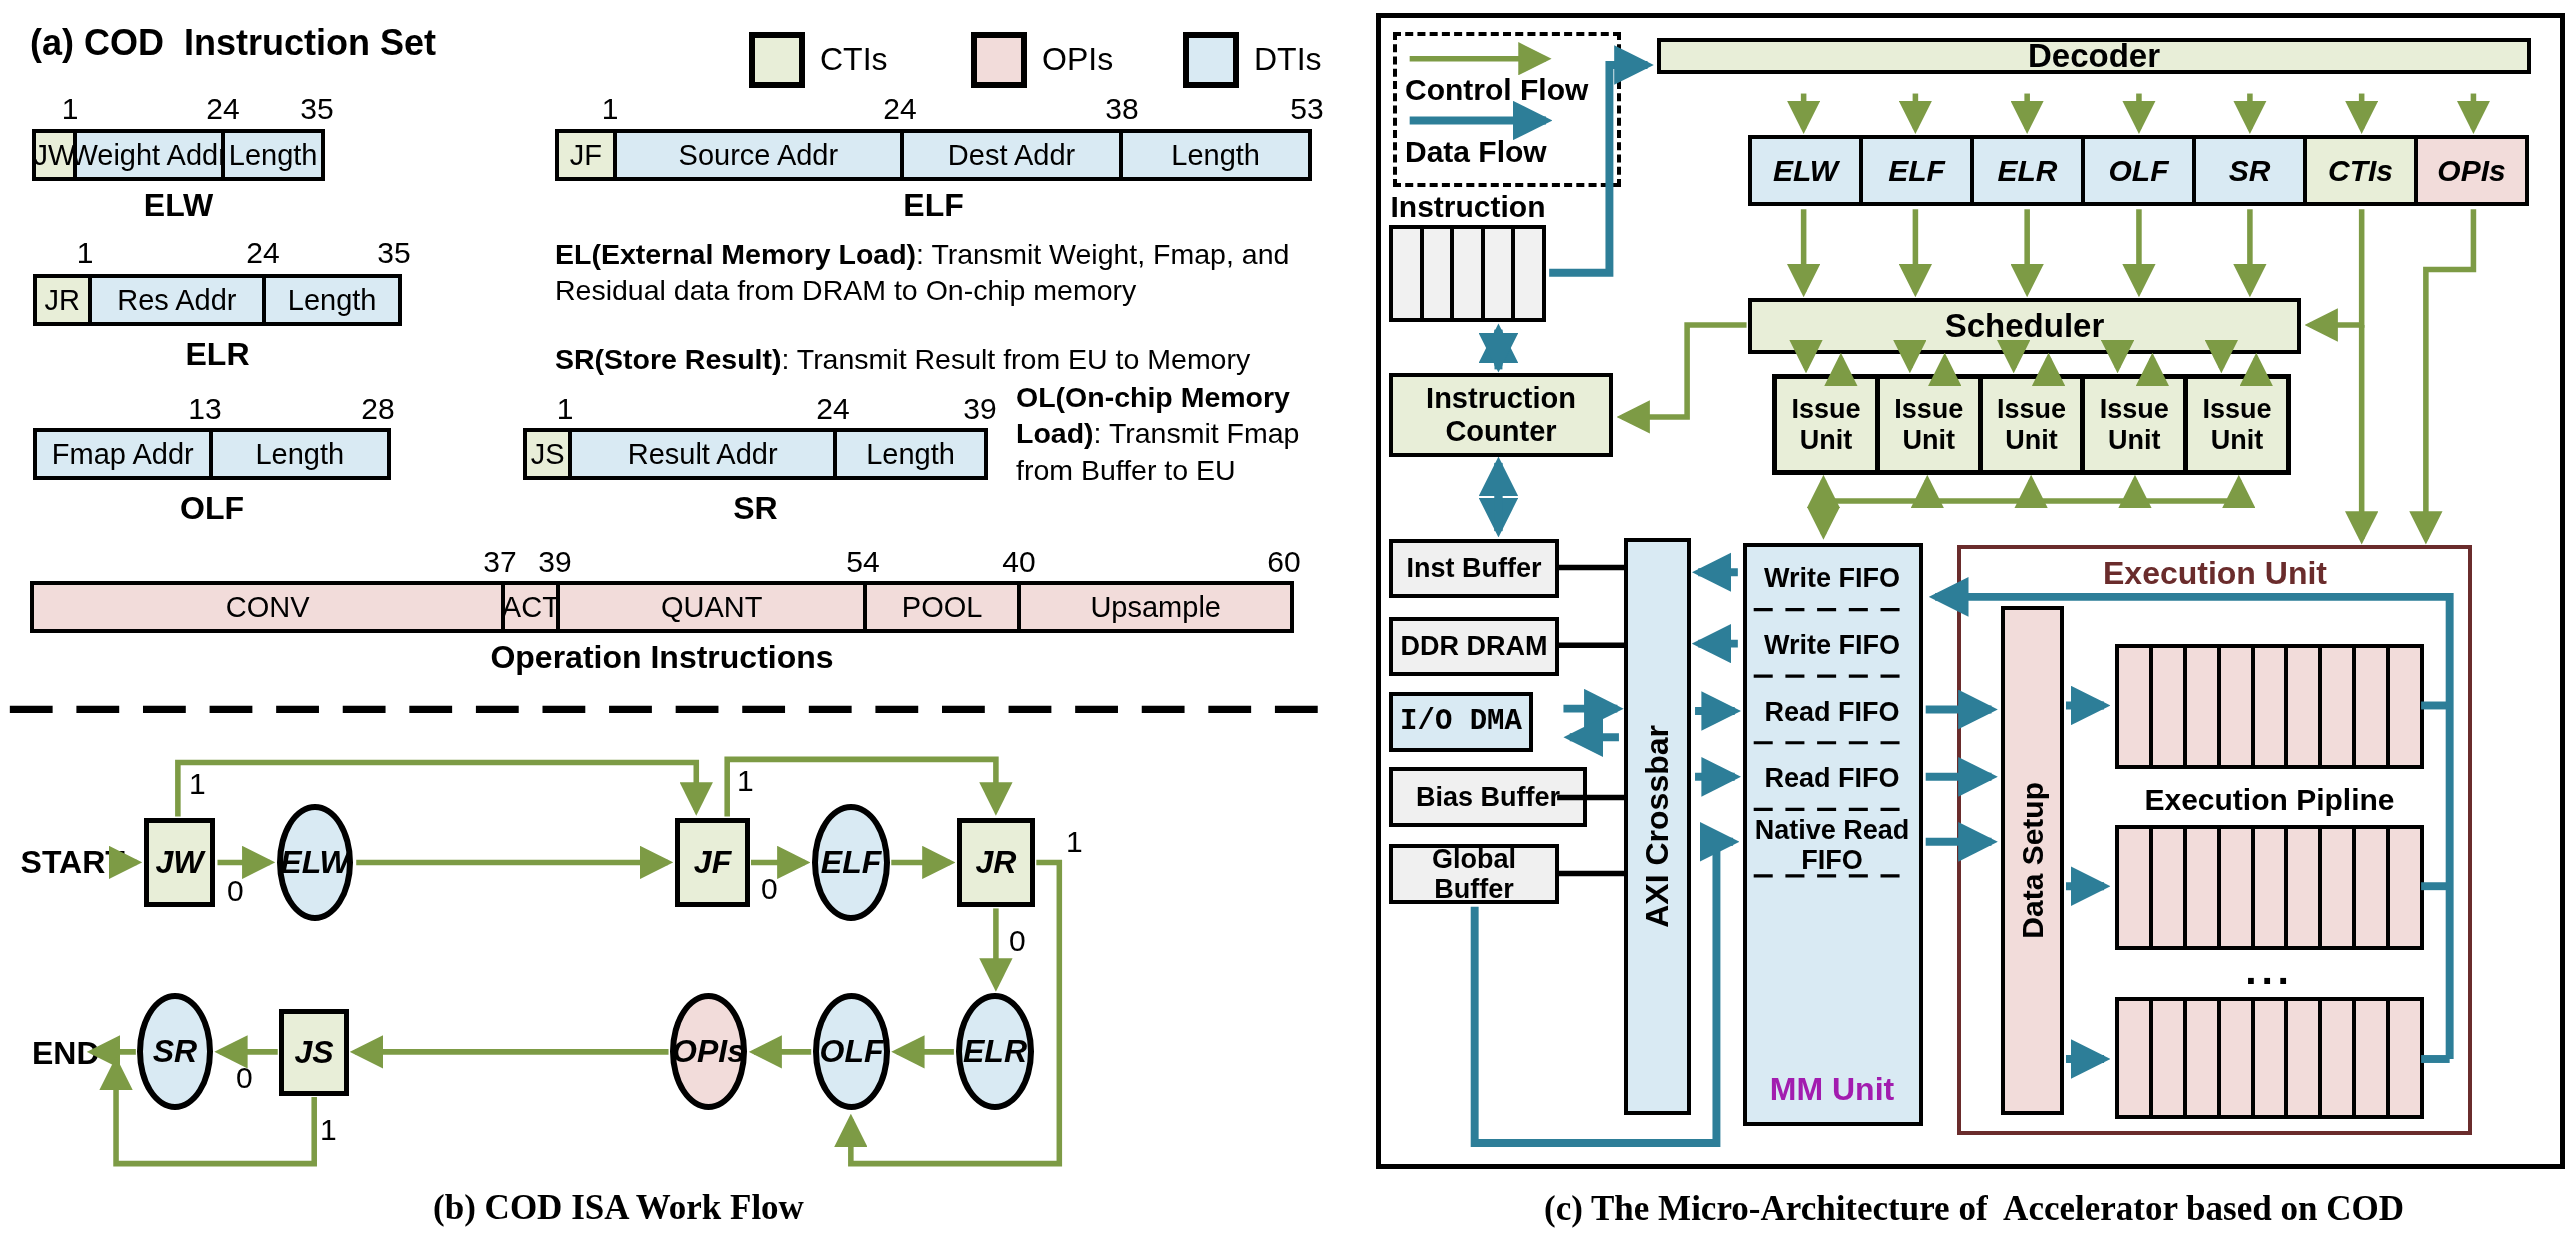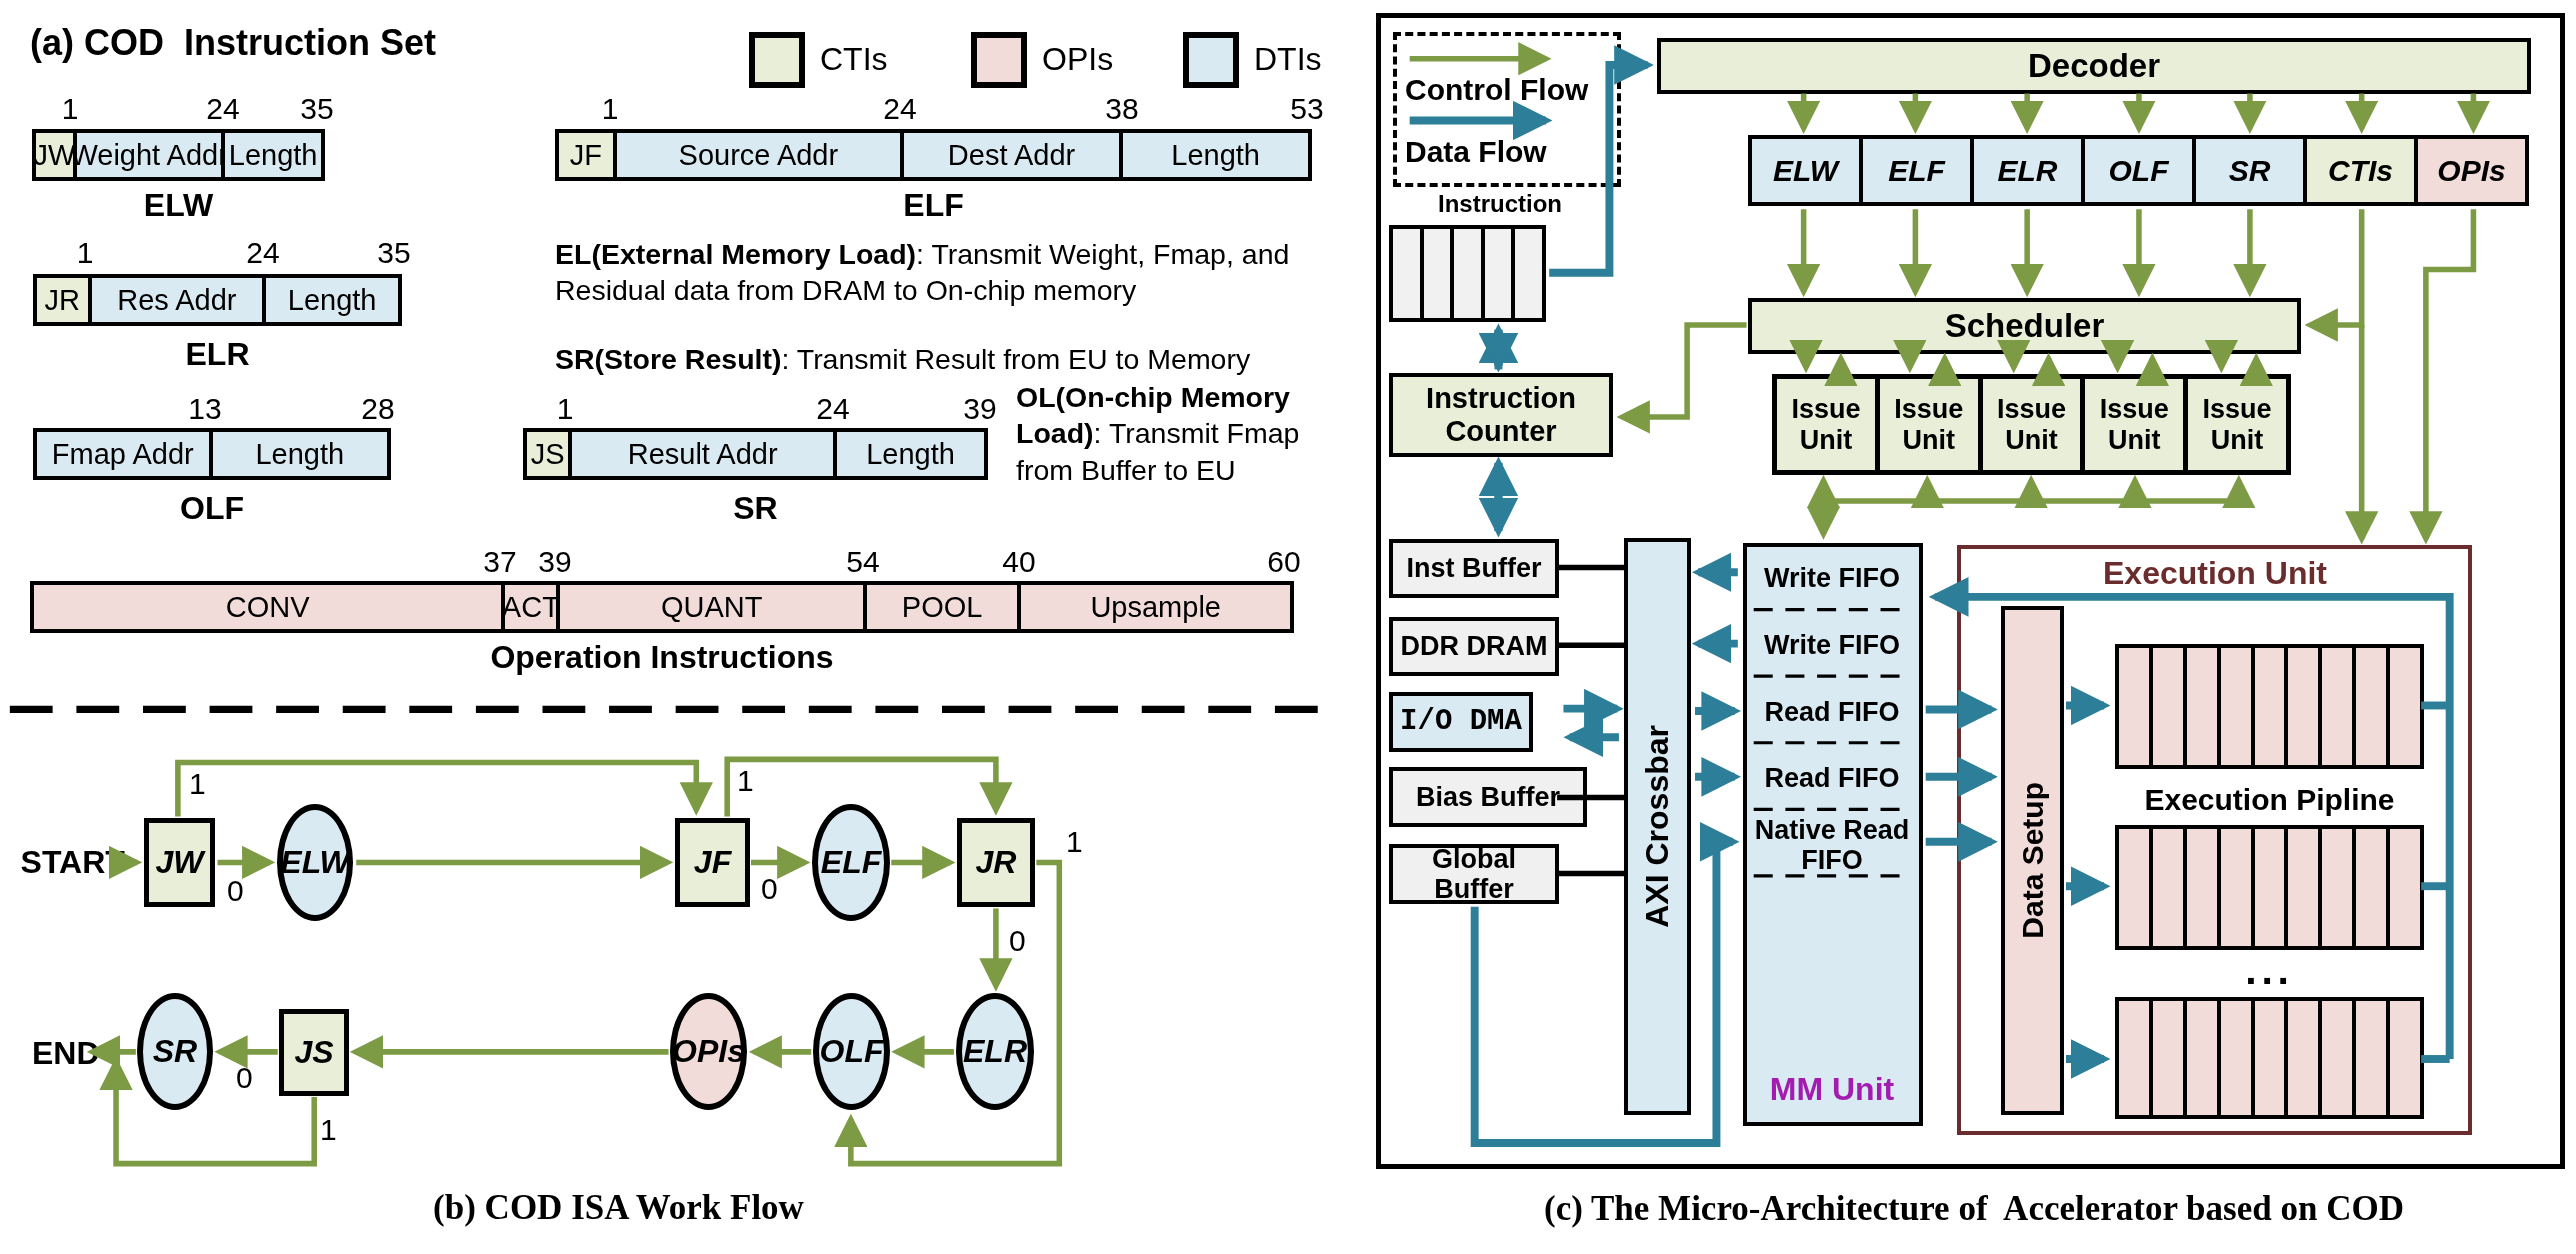--- a/index.html
+++ b/index.html
@@ -163,30 +163,30 @@
   <div class="abs elabel" style="left:320px;top:1113px;">1</div>
 
   <div class="abs caption" style="left:341px;top:1188px;width:555px;">(b) COD ISA Work Flow</div>
 
   <div class="abs" style="left:1376px;top:12.7px;width:1189px;height:1156px;border:5.6px solid #000;"></div>
 
   <div class="abs" style="left:1393px;top:32px;width:228px;height:155px;border:4px dashed #000;"></div>
   <div class="abs b" style="left:1405px;top:73px;width:209px;font-size:30px;">Control Flow</div>
   <div class="abs b" style="left:1405px;top:135px;width:209px;font-size:30px;">Data Flow</div>
 
-  <div class="abs b ctr" style="left:1388px;top:190px;width:160px;font-size:24px;margin-left:32px;">Instruction</div>
+  <div class="abs b ctr" style="left:1388px;top:190px;width:160px;font-size:30px;">Instruction</div>
   <div class="abs srow" style="left:1389px;top:225px;width:157px;height:97px;">
     <div class="scell"></div>
     <div class="scell"></div>
     <div class="scell"></div>
     <div class="scell"></div>
     <div class="scell"></div>
   </div>
 
-  <div class="abs blk f-cti ctr b" style="left:1657px;top:38px;width:874px;height:56px;font-size:33px;">Decoder</div>
+  <div class="abs blk f-cti ctr b" style="left:1657px;top:38px;width:874px;height:36px;font-size:33px;">Decoder</div>
 
   <div class="abs trow" style="left:1748px;top:135px;width:781px;height:71px;">
     <div class="tcell f-dti">ELW</div>
     <div class="tcell f-dti">ELF</div>
     <div class="tcell f-dti">ELR</div>
     <div class="tcell f-dti">OLF</div>
     <div class="tcell f-dti">SR</div>
     <div class="tcell f-cti">CTIs</div>
     <div class="tcell f-opi">OPIs</div>
   </div>

